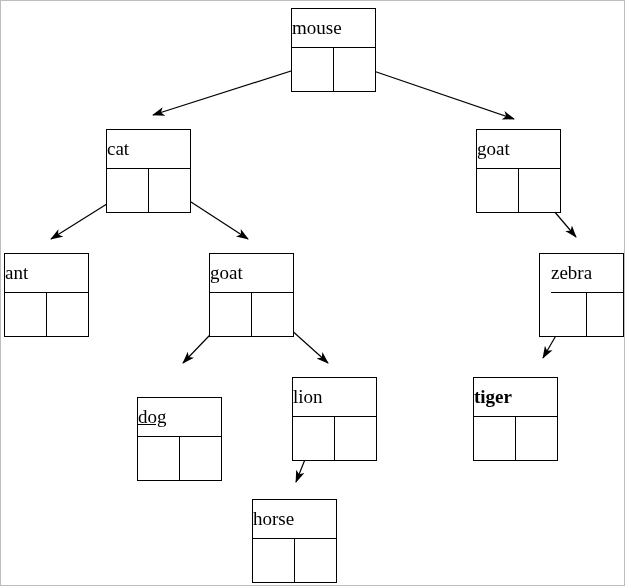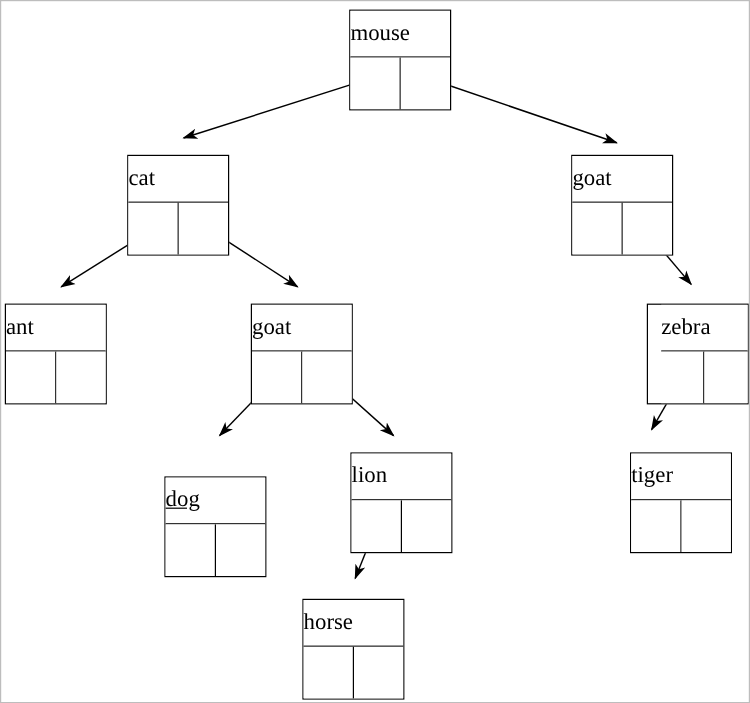--- a/index.html
+++ b/index.html
@@ -133,21 +133,21 @@
   </div>
 
   <div class="node" style="left: 291px; top: 376px;">
     <div class="node-label">lion</div>
     <div class="node-cells">
       <span class="cell left"></span>
       <span class="cell right"></span>
     </div>
   </div>
 
-  <div class="node" style="left: 524px; top: 376px;">
+  <div class="node" style="left: 472px; top: 376px; font-weight: bold;">
     <div class="node-label">tiger</div>
     <div class="node-cells">
       <span class="cell left"></span>
       <span class="cell right"></span>
     </div>
   </div>
 
   <div class="node" style="left: 251px; top: 498px;">
     <div class="node-label">horse</div>
     <div class="node-cells">

